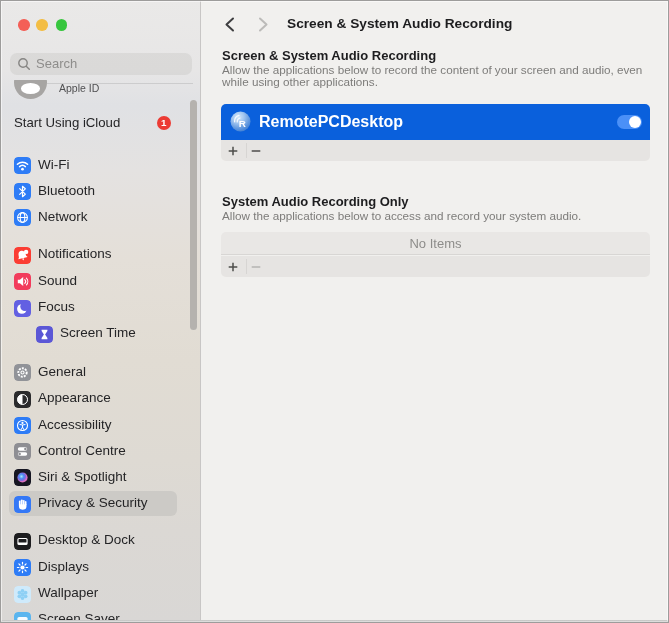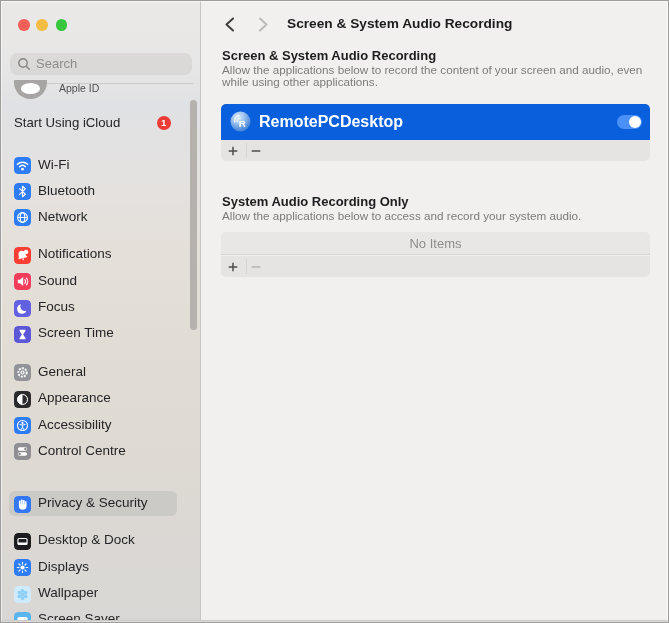--- a/index.html
+++ b/index.html
@@ -121,21 +121,21 @@
       <span class="tx">Sound</span>
         </div>
     <div class="row" style="top:215px;">
       <svg class="ic" viewBox="0 0 17 17">
             <rect width="17" height="17" rx="4" fill="#6360e2"></rect>
             <circle cx="7.9" cy="9" r="4.8" fill="#fff"></circle>
             <circle cx="10.9" cy="6.5" r="4.6" fill="#6360e2"></circle>
           </svg>
       <span class="tx">Focus</span>
         </div>
-    <div class="row" style="top:241px;">
+    <div class="row" style="top:241px;margin-left:22px;">
       <svg class="ic" viewBox="0 0 17 17">
             <rect width="17" height="17" rx="4" fill="#5b57d6"></rect>
             <path d="M5.6 3.8 h5.8 v1.1 l-2.3 3.6 2.3 3.6 v1.1 H5.6 v-1.1 l2.3-3.6 -2.3-3.6 Z" fill="#fff"></path>
           </svg>
       <span class="tx">Screen Time</span>
         </div>
     <div class="row" style="top:279.5px;">
       <svg class="ic" viewBox="0 0 17 17">
             <rect width="17" height="17" rx="4" fill="#919398"></rect>
             <circle cx="8.5" cy="8.5" r="4.2" stroke="#fff" stroke-width="1.9" fill="none" stroke-dasharray="2 1.1"></circle>
@@ -163,20 +163,35 @@
         </div>
     <div class="row" style="top:358.5px;">
       <svg class="ic" viewBox="0 0 17 17">
             <rect width="17" height="17" rx="4" fill="#8e8e93"></rect>
             <rect x="3.8" y="4.2" width="9.4" height="3.6" rx="1.8" fill="#fff"></rect>
             <circle cx="11.4" cy="6" r="1.25" fill="#8e8e93"></circle>
             <rect x="3.8" y="9.2" width="9.4" height="3.6" rx="1.8" fill="#fff"></rect>
             <circle cx="5.6" cy="11" r="1.25" fill="#8e8e93"></circle>
           </svg>
       <span class="tx">Control Centre</span>
+        </div>
+    <div class="row" style="top:384.5px;">
+      <svg class="ic" viewBox="0 0 17 17">
+            <defs>
+              <radialGradient id="siri" cx="40%" cy="40%">
+                <stop offset="0%" stop-color="#a8e8f8"></stop>
+                <stop offset="45%" stop-color="#4f8df2"></stop>
+                <stop offset="78%" stop-color="#7e6ae0"></stop>
+                <stop offset="100%" stop-color="#d86fc0"></stop>
+              </radialGradient>
+            </defs>
+            <rect width="17" height="17" rx="4" fill="#161622"></rect>
+            <circle cx="8.5" cy="8.5" r="5.1" fill="url(#siri)"></circle>
+          </svg>
+      <span class="tx">Siri &amp; Spotlight</span>
         </div>
     <div class="row" style="top:411px;">
       <svg class="ic" viewBox="0 0 17 17">
             <rect width="17" height="17" rx="4" fill="#3478f6"></rect>
             <g fill="#fff">
               <rect x="4.9" y="4.6" width="1.75" height="4.6" rx="0.87"></rect>
               <rect x="6.9" y="3.4" width="1.75" height="5.8" rx="0.87"></rect>
               <rect x="8.9" y="3.9" width="1.75" height="5.3" rx="0.87"></rect>
               <rect x="10.9" y="5.1" width="1.6" height="4.1" rx="0.8"></rect>
               <path d="M4.9 8.3 h7.6 v1.9 a3.8 3.6 0 0 1 -3.8 3.5 3.8 3.6 0 0 1 -3.8 -3.5 Z"></path>

